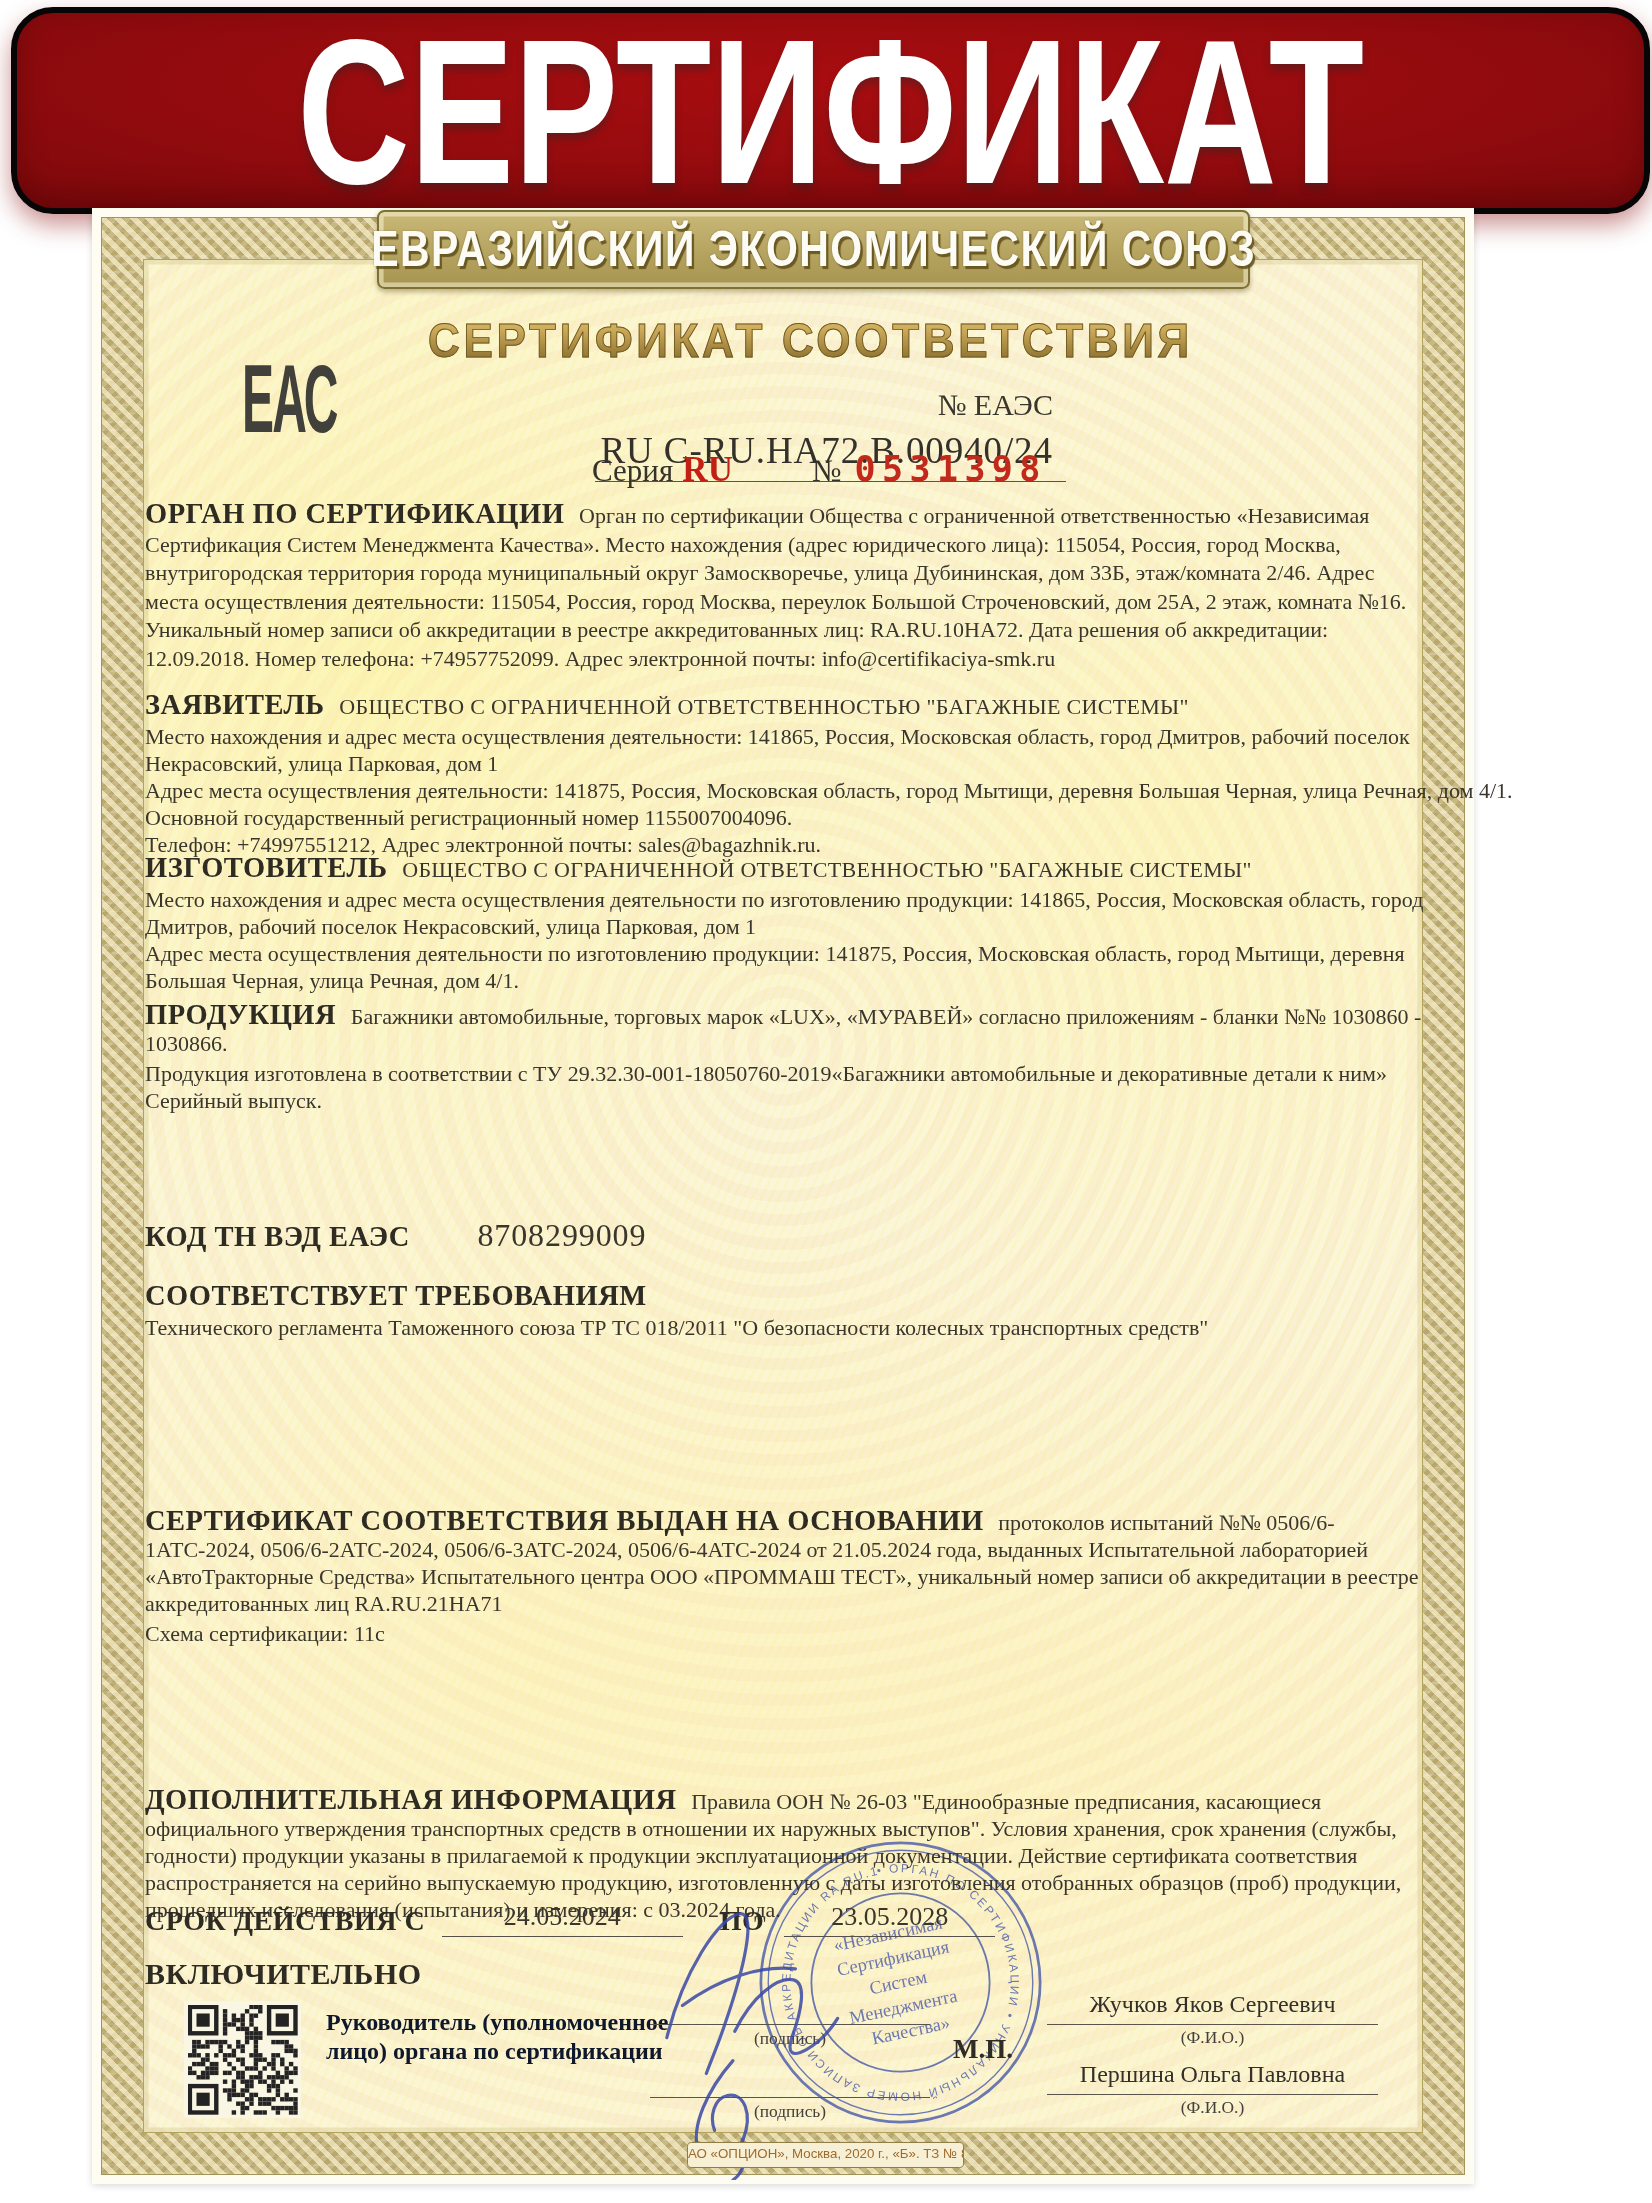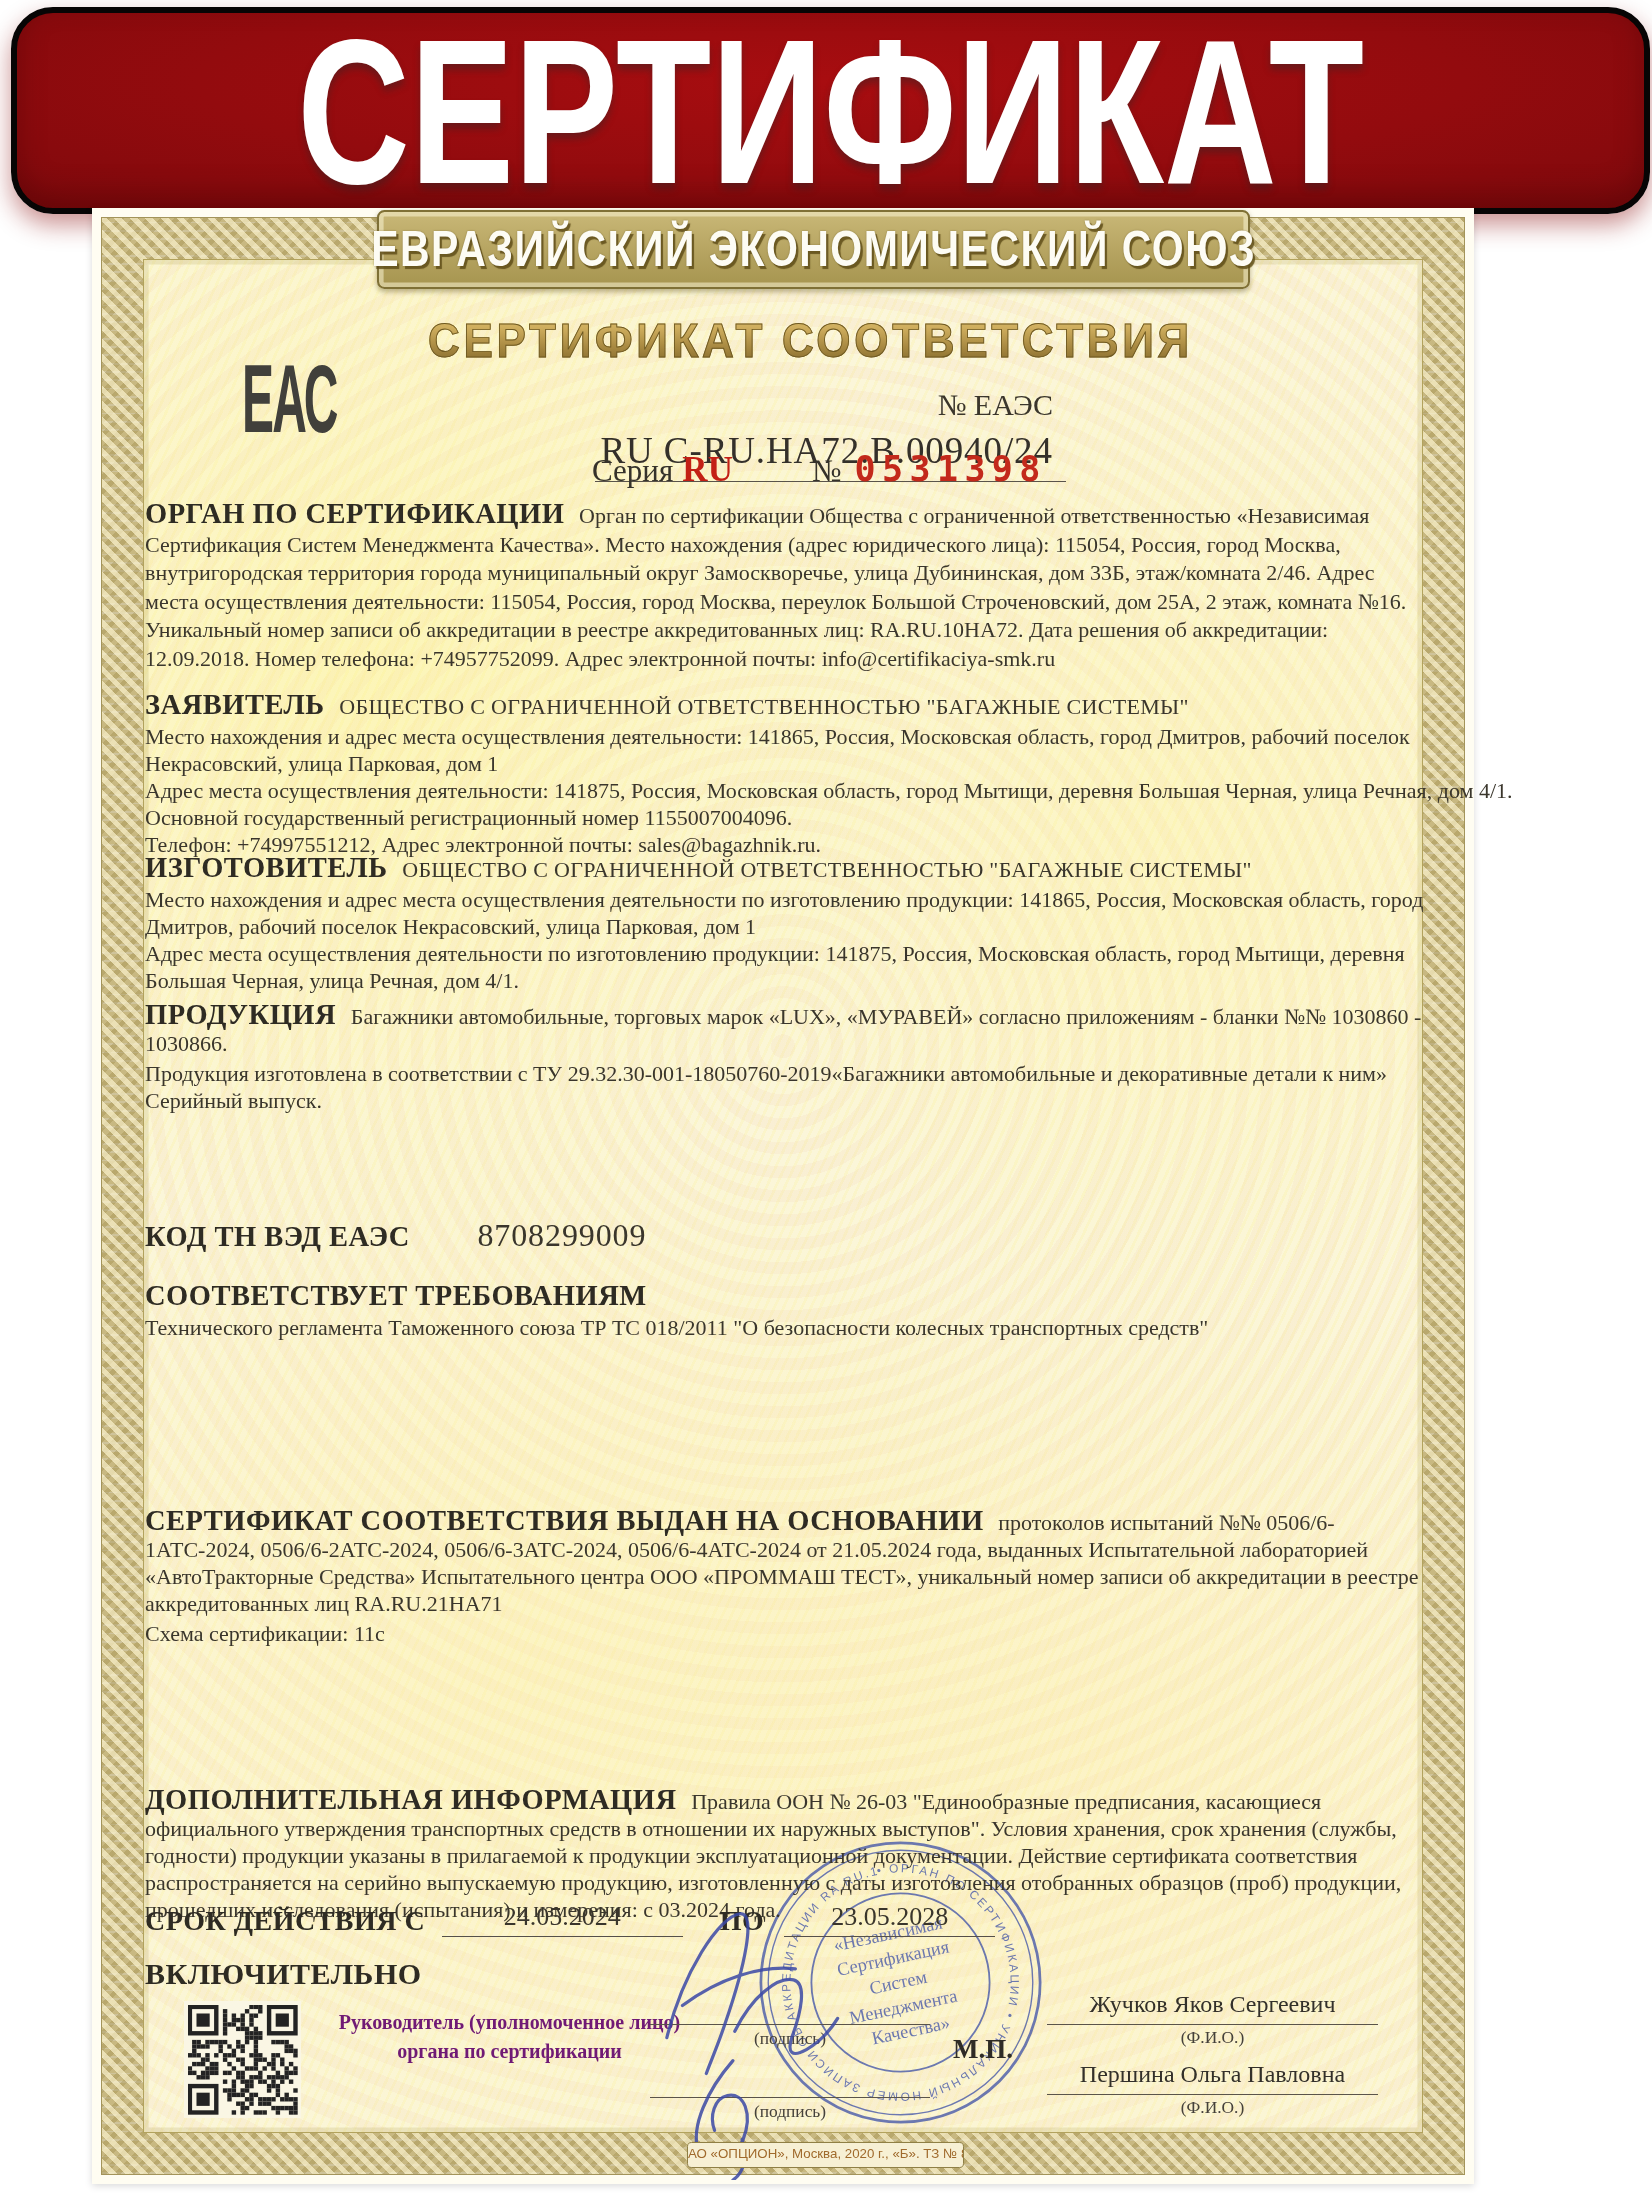--- a/index.html
+++ b/index.html
@@ -81,21 +81,21 @@
   .srok .lab{font-weight:bold;font-size:28px;letter-spacing:0.5px;color:#2e2b23;white-space:nowrap;}
   .dateline{display:inline-block;border-bottom:1.8px solid #55504a;text-align:center;
     font-size:26px;color:#3a362c;padding-bottom:3.7px;}
   .dl1{width:241px;margin-left:16.5px;}
   .dl2{width:211px;margin-left:20px;}
   .srok .po{margin-left:37px;}
   .vkl{position:absolute;left:53px;top:1749px;font-weight:bold;font-size:30px;letter-spacing:0.5px;color:#2e2b23;z-index:4;}
 
   
   .qr{position:absolute;left:92px;top:1793px;z-index:5;background:#faf6e4;padding:3.7px;}
-  .role{position:absolute;left:234px;width:367px;font-size:20px;font-weight:bold;line-height:28.5px;color:#701a75;z-index:4;text-align:center;}
+  .role{position:absolute;left:234px;width:367px;font-size:24px;font-weight:bold;line-height:28.5px;color:#0f172a;z-index:4;}
   .r1{top:1800px;}
   .r2{top:1873px;}
   .sigline{position:absolute;width:280px;border-bottom:1.8px solid #5a544a;text-align:center;z-index:4;}
   .sigline .sub{position:absolute;top:3.7px;left:0;right:0;font-size:17.4px;color:#45413a;}
   .sl1{left:558px;top:1816px;}
   .sl2{left:558px;top:1889px;}
   .mp{position:absolute;left:861px;top:1826px;font-size:27px;font-weight:bold;color:#2f2c26;z-index:6;}
   .nameblock{position:absolute;left:955px;width:331px;text-align:center;z-index:4;}
   .nameblock .nm{font-size:24px;color:#33302a;display:block;padding-bottom:5.5px;border-bottom:1.8px solid #5a544a;}
   .nameblock .fio{display:block;font-size:17.4px;color:#45413a;padding-top:2.8px;}

